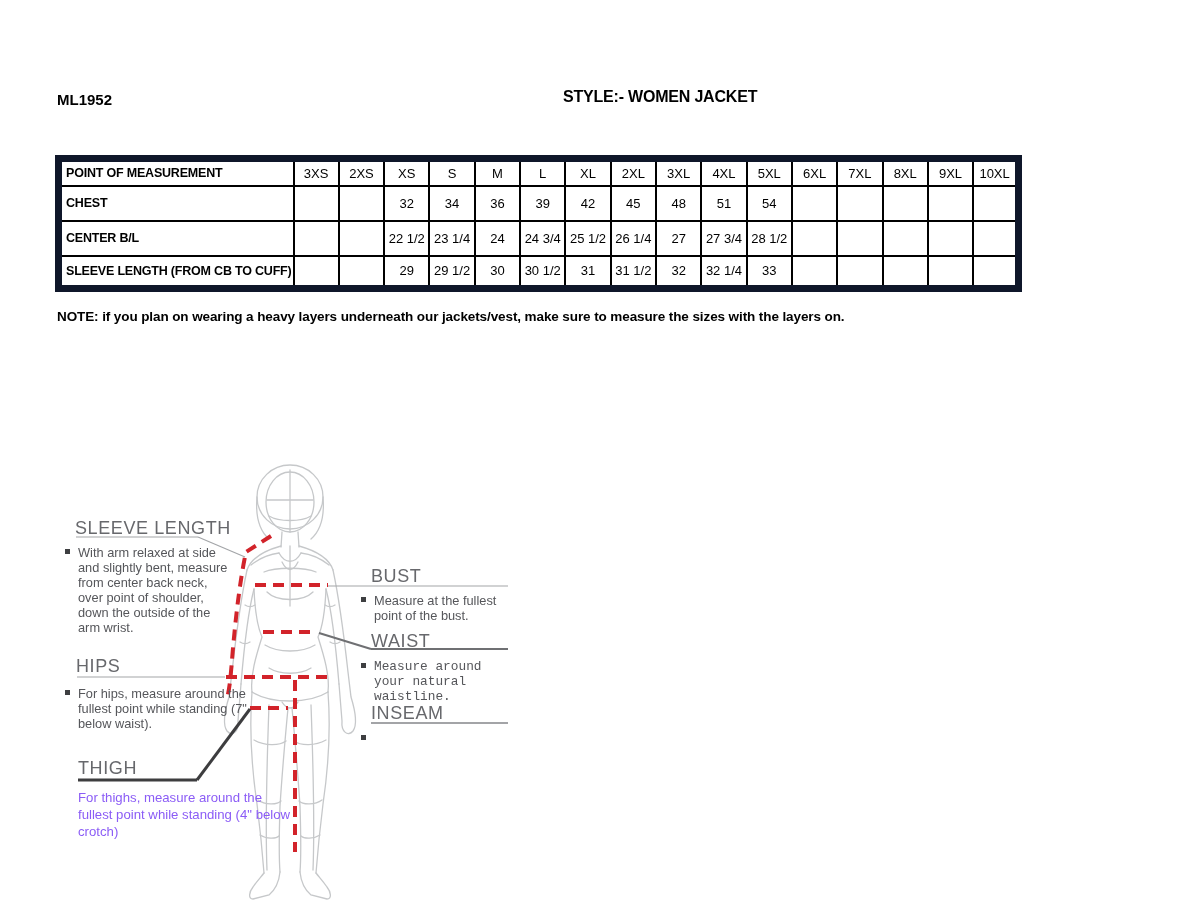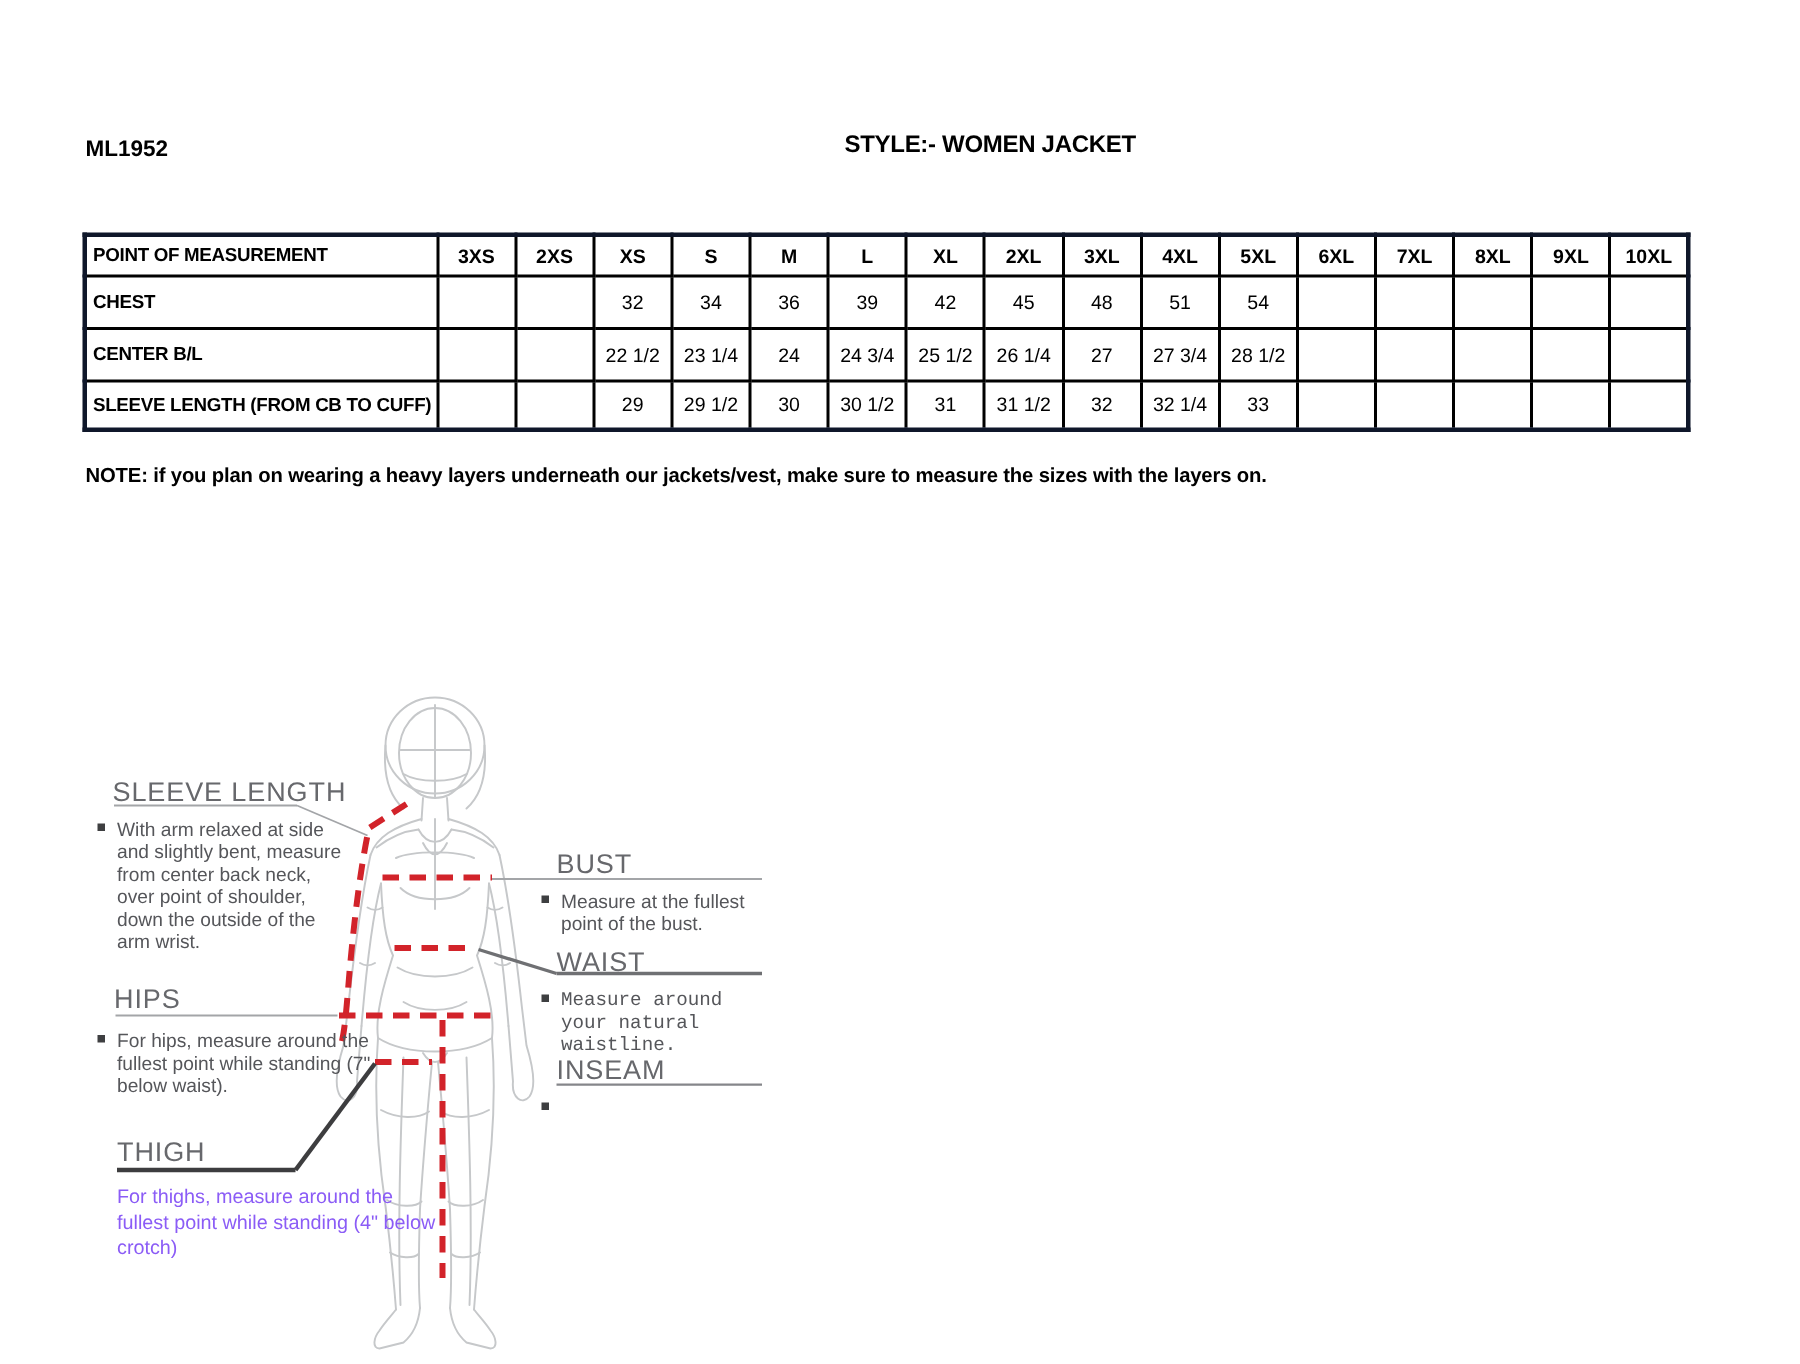--- a/index.html
+++ b/index.html
@@ -19,35 +19,35 @@
   .doc-title{
     position:absolute;left:563px;top:48px;
     font-size:16px;font-weight:bold;letter-spacing:-0.2px;margin-top:40px;
   }
   .style-code{
     position:absolute;left:57px;top:91px;
     font-size:15px;font-weight:bold;
   }
   .table-wrap{position:absolute;left:55px;top:155px;}
   table.size-table{
-    border-collapse:collapse;table-layout:fixed;width:1072px;
-    border:3px solid #0f172a;
+    border-collapse:collapse;table-layout:fixed;width:967px;
+    border:7px solid #0f172a;
   }
   table.size-table th, table.size-table td{
     border:2px solid #000;
     font-size:13px;
     text-align:center;vertical-align:middle;
     overflow:hidden;white-space:nowrap;
     padding:0 1px;
   }
   table.size-table thead tr{height:27px;}
   table.size-table tbody tr:nth-child(1){height:35px;}
   table.size-table tbody tr:nth-child(2){height:35px;}
   table.size-table tbody tr:nth-child(3){height:33px;}
-  table.size-table th{font-weight:bold;}
+  table.size-table th{font-weight:normal;}
   table.size-table .pom{
     text-align:left;padding-left:4px;font-weight:bold;
     font-size:12.5px;letter-spacing:-0.2px;
   }
   table.size-table td{font-weight:normal;font-size:13px;}
   .note-line{
     position:absolute;left:57px;top:309px;
     font-size:13.5px;font-weight:bold;letter-spacing:-0.1px;
   }
   

